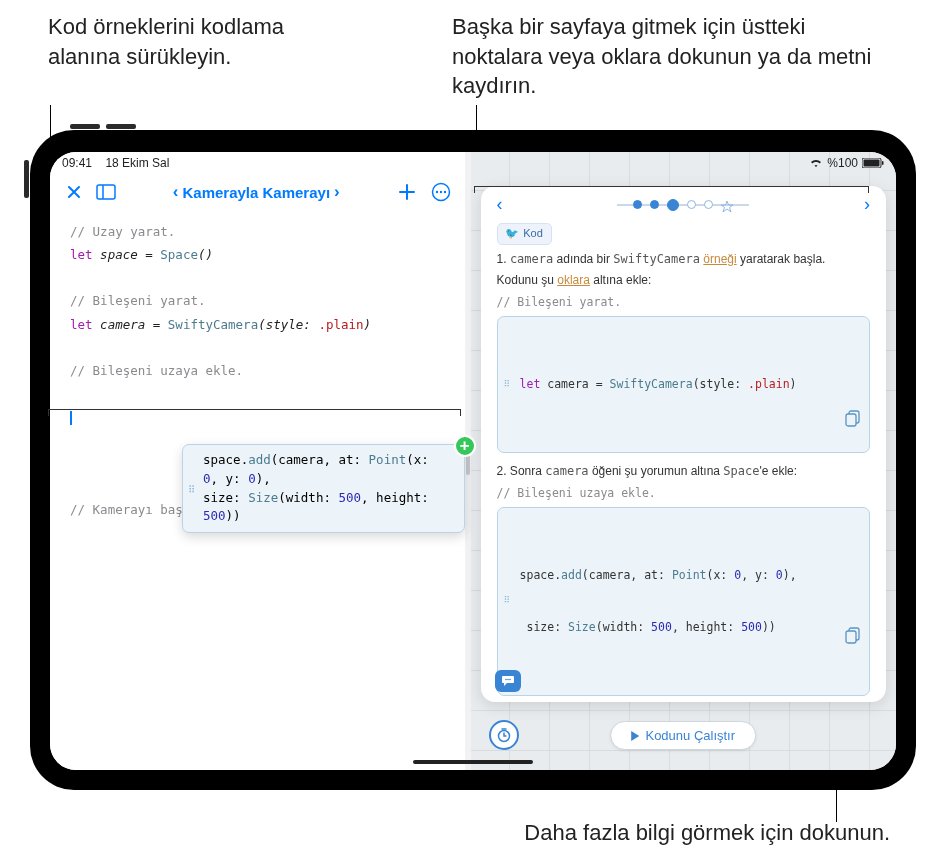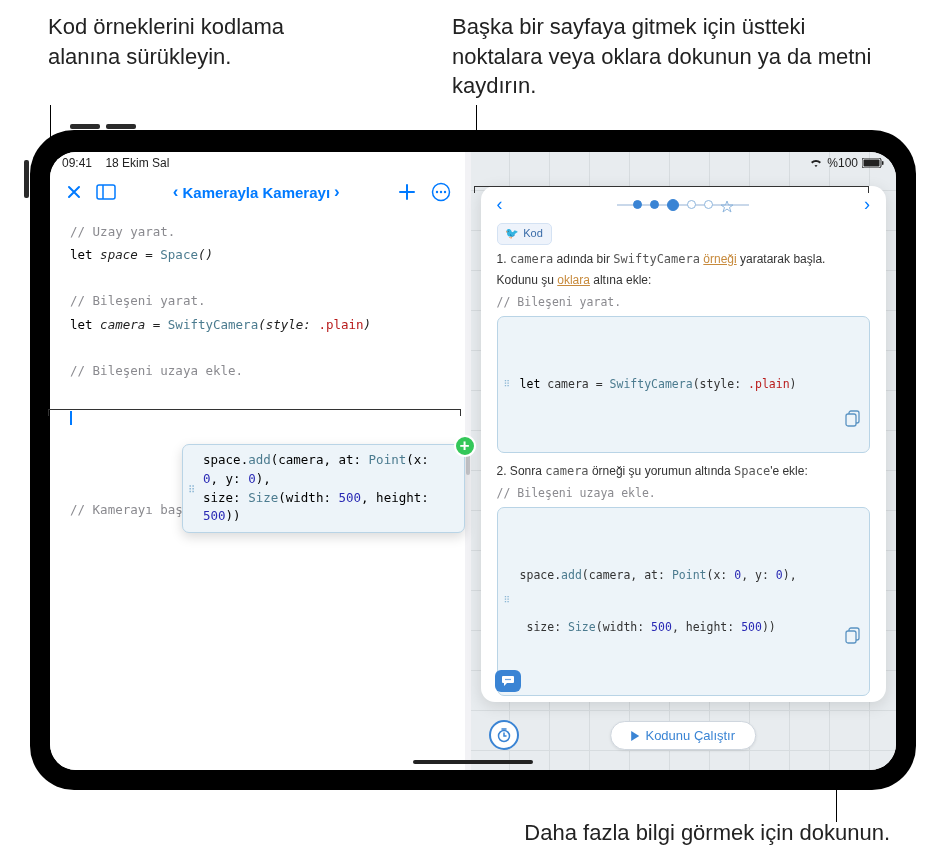--- a/index.html
+++ b/index.html
@@ -103,21 +103,21 @@
 .code-area {
   flex: 1;
   padding: 10px 20px;
   font-family: "SF Mono", Menlo, Consolas, monospace;
   font-size: 12.5px;
   line-height: 1.85;
   position: relative;
 }
 .code-line { white-space: pre; }
 .c-comment { color: #8a8a8f; }
-.c-kw { color: #000000; }
+.c-kw { color: #a21caf; }
 .c-id { color: #222; font-style: italic; }
 .c-type { color: #4b7b8f; }
 .c-enum { color: #b91c1c; }
 .c-num { color: #2a2ab5; }
 .cursor {
   display: inline-block;
   width: 2px; height: 14px;
   background: #007aff;
   vertical-align: middle;
 }
@@ -494,21 +494,21 @@
             <div><span class="c-kw">let</span><span> camera = </span><span class="c-type">SwiftyCamera</span><span>(style: </span><span class="c-enum">.plain</span><span>)</span></div>
             <div class="copy-btn">
               <svg viewBox="0 0 18 18" width="18" height="18">
                   <rect x="4" y="1" width="10" height="12" rx="2" fill="none" stroke="#5a93c2" stroke-width="1.3"></rect>
                   <rect x="1" y="4" width="10" height="12" rx="2" fill="#edf4f9" stroke="#5a93c2" stroke-width="1.3"></rect>
                 </svg>
             </div>
           </div>
 
           <div class="step-text">
-            <span>2. Sonra </span><span class="code-inline">camera</span><span> örneği şu yorumun altında </span><span class="code-inline">Space</span><span>'e ekle:</span>
+            <span>2. Sonra </span><span class="code-inline">camera</span><span> öğeni şu yorumun altına </span><span class="code-inline">Space</span><span>'e ekle:</span>
           </div>
           <div class="step-comment">// Bileşeni uzaya ekle.</div>
 
           <div class="code-block">
             <span class="handle">⠿</span>
             <div><span>space.</span><span class="c-type">add</span><span>(camera, at: </span><span class="c-type">Point</span><span>(x: </span><span class="c-num">0</span><span>, y: </span><span class="c-num">0</span><span>),</span></div>
             <div><span> size: </span><span class="c-type">Size</span><span>(width: </span><span class="c-num">500</span><span>, height: </span><span class="c-num">500</span><span>))</span></div>
             <div class="copy-btn">
               <svg viewBox="0 0 18 18" width="18" height="18">
                   <rect x="4" y="1" width="10" height="12" rx="2" fill="none" stroke="#5a93c2" stroke-width="1.3"></rect>

